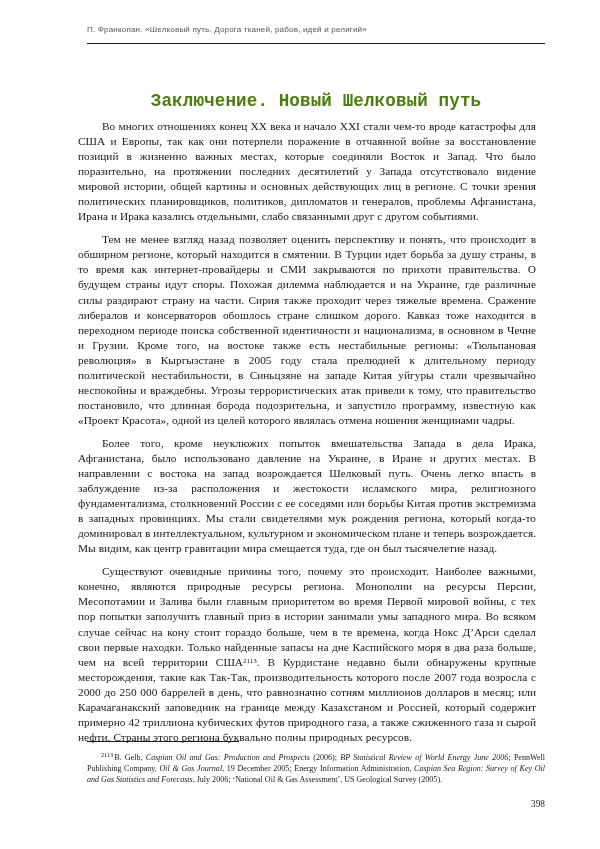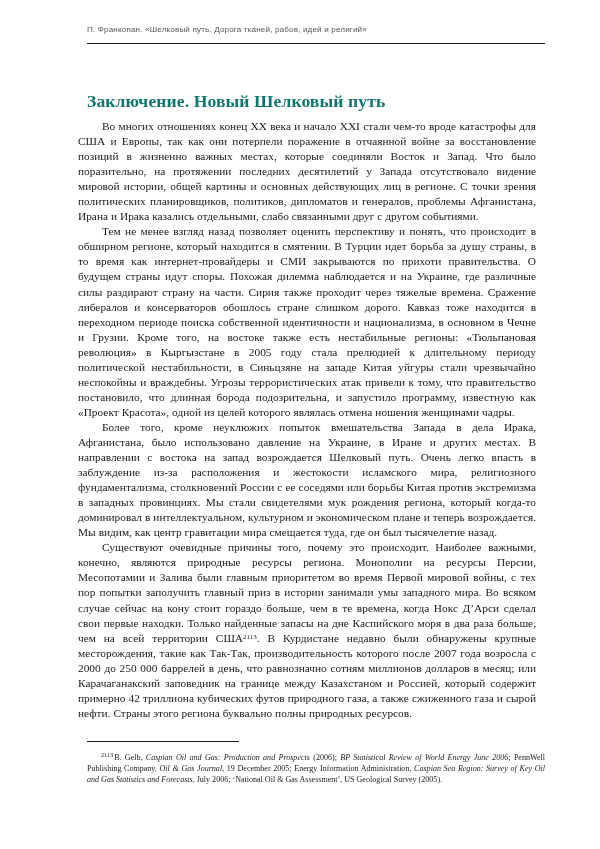--- a/index.html
+++ b/index.html
@@ -47,47 +47,47 @@
     height: 1px;
     background: #1c1c1c;
   }
 
   
   .chapter-title {
     position: absolute;
     left: 87px;
     top: 78px;
     width: 458px;
-    text-align: left;
-    font-family: Liberation Serif, serif;
+    text-align: center;
+    font-family: Liberation Mono, monospace;
     font-weight: bold;
     font-size: 17.6px;
     line-height: 22px;
-    color: #0f766e;
+    color: #4d7c0f;
     letter-spacing: 0.1px;
   }
 
   
   .body-block {
     position: absolute;
     left: 78px;
     top: 119px;
     width: 458px;
   }
   .para {
     margin: 0;
     text-indent: 24px;
     text-align: justify;
     font-size: 11.35px;
     line-height: 15.05px;
     hyphens: auto;
     -webkit-hyphens: auto;
     word-spacing: 0.1px;
   }
-  .para + .para { margin-top: 0; }
+  .para + .para { margin-top: 8px; }
 
   sup.fn {
     font-size: 7px;
     vertical-align: 0.45em;
     line-height: 0;
   }
 
   
   .fn-rule {
     position: absolute;
@@ -149,14 +149,15 @@
 
     <p class="para"><span>Существуют очевидные причины того, почему это происходит. Наиболее важными, конечно, являются природные ресурсы региона. Монополии на ресурсы Персии, Месопотамии и Залива были главным приоритетом во время Первой мировой войны, с тех пор попытки заполучить главный приз в истории занимали умы западного мира. Во всяком случае сейчас на кону стоит гораздо больше, чем в те времена, когда Нокс Д’Арси сделал свои первые находки. Только найденные запасы на дне Каспийского моря в два раза больше, чем на всей территории США</span><sup class="fn">2113</sup><span>. В Курдистане недавно были обнаружены крупные месторождения, такие как Так-Так, производительность которого после 2007 года возросла с 2000 до 250 000 баррелей в день, что равнозначно сотням миллионов долларов в месяц; или Карачаганакский заповедник на границе между Казахстаном и Россией, который содержит примерно 42 триллиона кубических футов природного газа, а также сжиженного газа и сырой нефти. Страны этого региона буквально полны природных ресурсов.</span></p>
 
 
   </div>
 
   <div class="fn-rule"></div>
 
   <div class="footnote"><span class="fn-indent"></span><span class="fn-marker">2113</span><span>B. Gelb, </span><i>Caspian Oil and Gas: Production and Prospects</i><span> (2006); </span><i>BP Statistical Review of World Energy June 2006</i><span>; PennWell Publishing Company, </span><i>Oil &amp; Gas Journal</i><span>, 19 December 2005; Energy Information Administration, </span><i>Caspian Sea Region: Survey of Key Oil and Gas Statistics and Forecasts</i><span>, July 2006; ‘National Oil &amp; Gas Assessment’, US Geological Survey (2005).</span></div>
 
+  <div class="folio">398</div>
 
 </div>
 
 </body></html>

